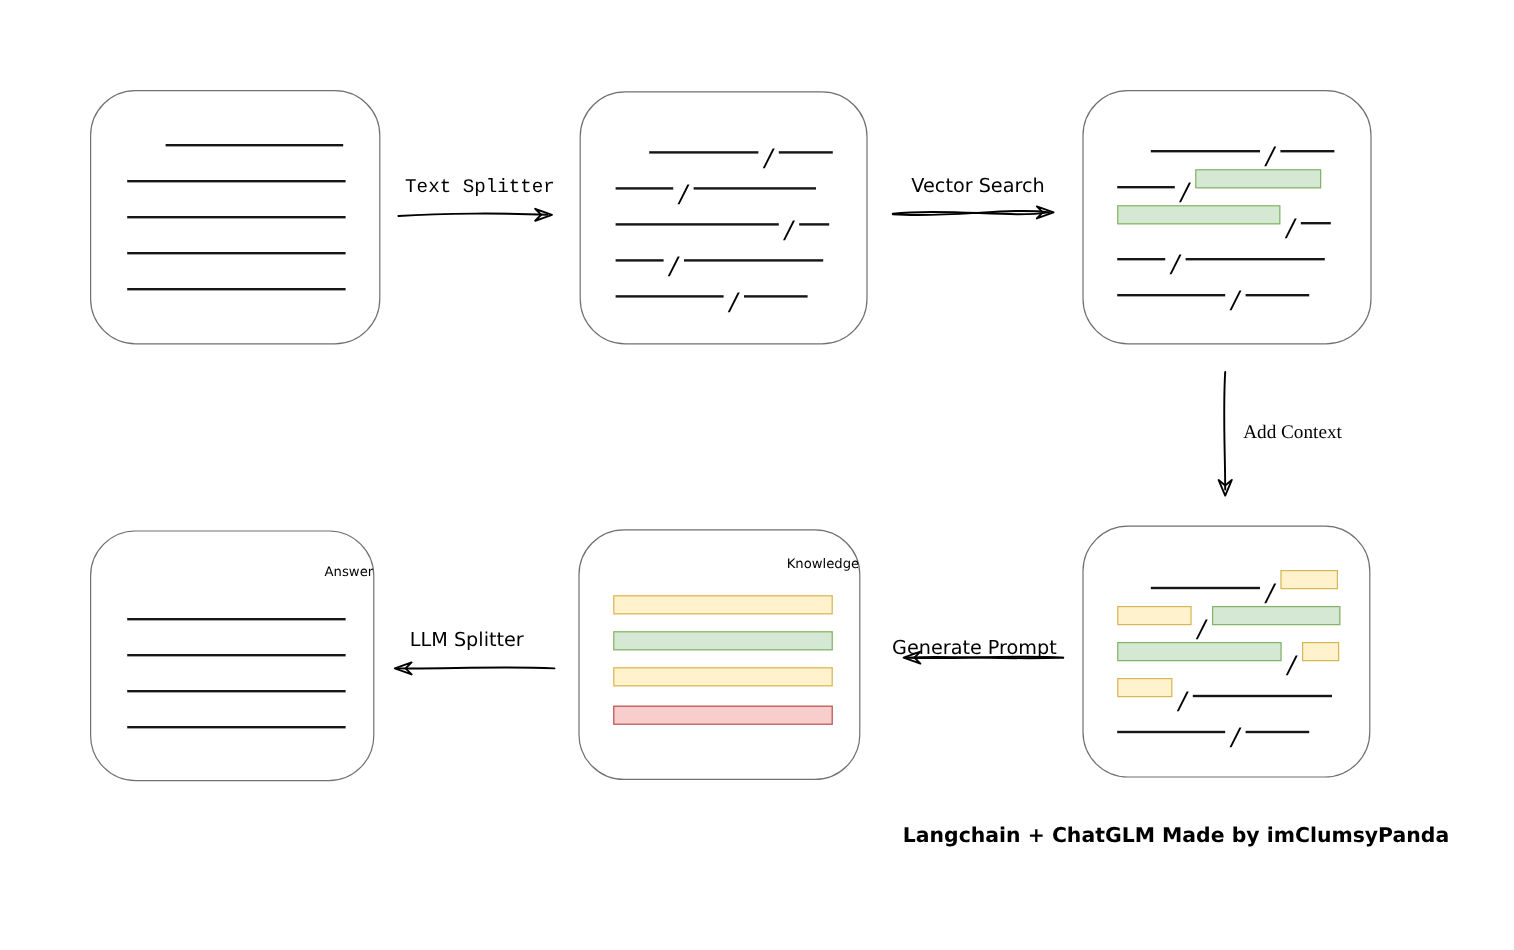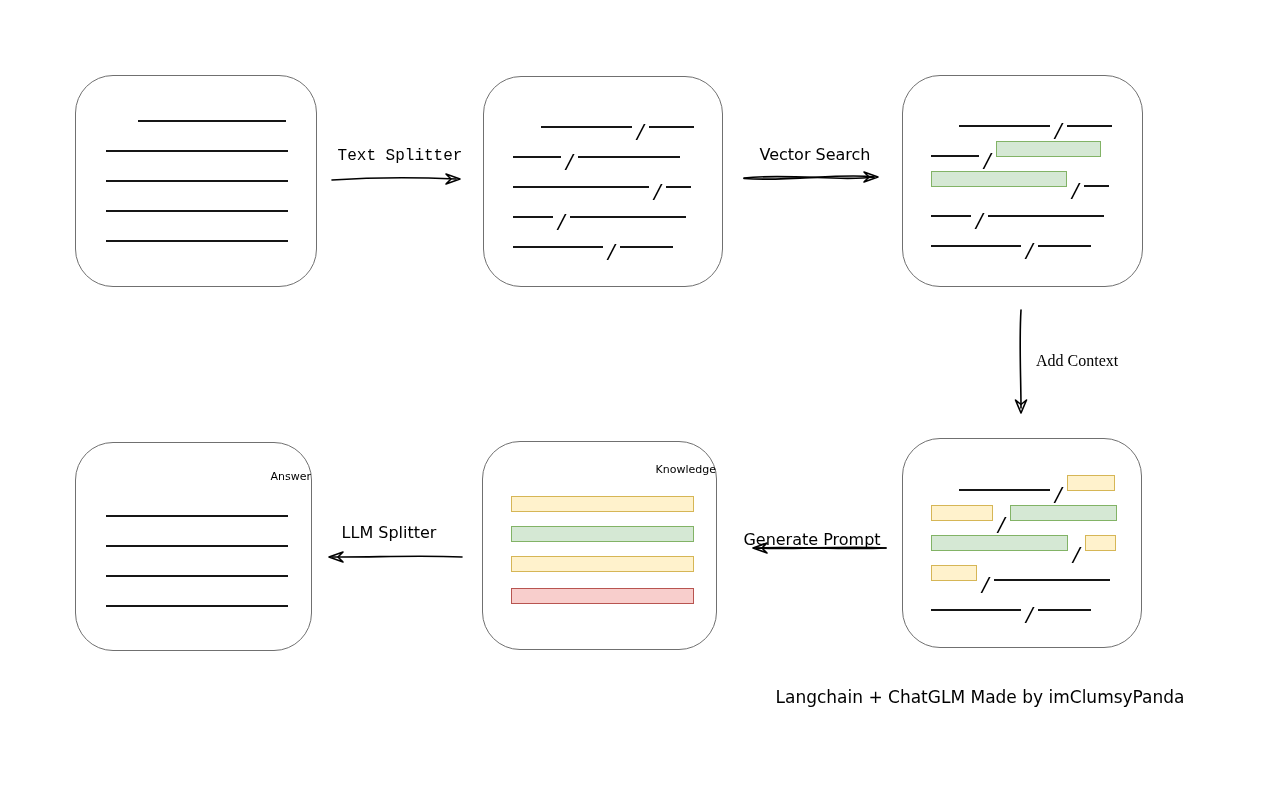--- a/index.html
+++ b/index.html
@@ -22,21 +22,21 @@
   .bar{width:183px;height:16px;border:1px solid;box-sizing:border-box;}
   .bar + .bar{margin-top:14px;}
   .node-label{font-size:11px;font-weight:500;height:20px;line-height:20px;text-align:right;}
   .arrow-label{
     position:absolute;font-size:16px;font-weight:500;text-align:center;
     white-space:nowrap;
   }
   .arrow{position:absolute;overflow:visible;}
   .arrow path{stroke:#000;fill:none;stroke-width:1.6;stroke-linecap:round;stroke-linejoin:round;}
   .caption{
-    position:absolute;font-size:17px;font-weight:400;text-align:center;white-space:nowrap;
+    position:absolute;font-size:17px;font-weight:700;text-align:center;white-space:nowrap;
   }
 </style>
 </head>
 <body>
 
 <div class="canvas">
 
   <div class="node" style="left: 75px; top: 75px; width: 242px; height: 212px; border-color: rgb(112, 112, 112);">
     <div style="padding:16px 0 0 30px;">
         <div class="row" style="padding-left: 32px;">

